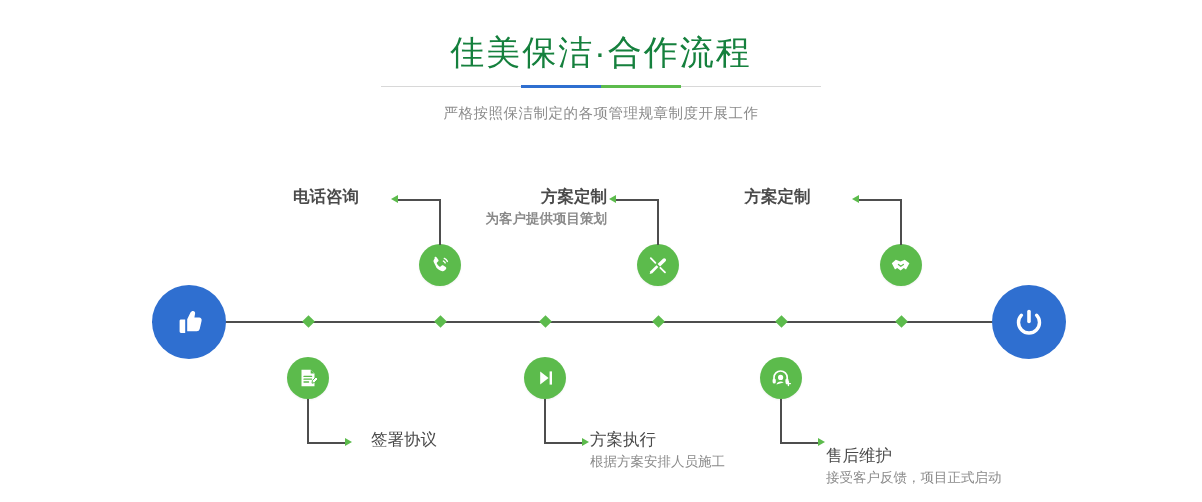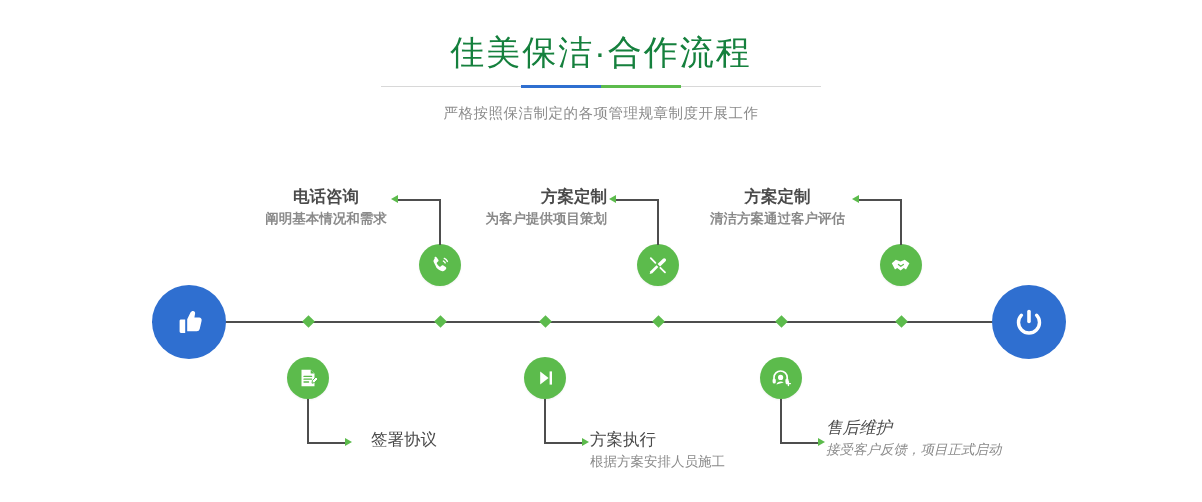--- a/index.html
+++ b/index.html
@@ -207,21 +207,20 @@
         <path d="M16.3 5.4a6.6 6.6 0 0 1 3.1 3" stroke="#ffffff" stroke-width="1.4" fill="none" stroke-linecap="round"></path>
         <path d="M15.4 8.1a3.8 3.8 0 0 1 1.8 1.8" stroke="#ffffff" stroke-width="1.4" fill="none" stroke-linecap="round"></path>
       </svg>
     </span>
   </div>
   <div class="connector-v" style="left:439px; top:199px; height:46px;"></div>
   <div class="connector-h" style="left:398px; top:199px; width:42px;"></div>
   <div class="arrow-left" style="left:391px; top:195px;"></div>
   <div class="label above" style="left:256px; top:185px; width:140px; text-align:center;">
     <div class="lbl-title">电话咨询</div>
-    <div class="lbl-desc">阐明基本情况和需求</div>
   </div>
 
   <div class="node-dot" style="left:304px;"></div>
   <div class="circle" style="left:287px; top:357px;">
     <span>
       <svg width="24" height="24" viewBox="0 0 24 24">
         <path d="M5.5 3.8h9.2l3.8 3.8v12.6H5.5z" fill="#ffffff"></path>
         <path d="M14.7 3.8v3.8h3.8" fill="#5cbb4c"></path>
         <path d="M8 10.4h7.6M8 13.2h7.6M8 16h4.6" stroke="#5cbb4c" stroke-width="1.3" stroke-linecap="round"></path>
         <path d="M16.4 14.6l3.6-3.6 2 2-3.6 3.6-2.4.6z" fill="#ffffff" stroke="#5cbb4c" stroke-width="1"></path>
@@ -280,35 +279,34 @@
         <rect x="16.4" y="12.4" width="3.2" height="5.2" rx="1.6" fill="#ffffff"></rect>
         <circle cx="11.6" cy="11.4" r="2.6" fill="#ffffff"></circle>
         <path d="M7.4 18.6c.6-2 2.2-3.1 4.2-3.1 1.2 0 2.3.4 3.1 1.1" fill="#ffffff"></path>
         <path d="M17.4 17.6h4M19.4 15.6v4" stroke="#ffffff" stroke-width="1.4" stroke-linecap="round"></path>
       </svg>
     </span>
   </div>
   <div class="connector-v" style="left:780px; top:399px; height:44px;"></div>
   <div class="connector-h" style="left:780px; top:442px; width:40px;"></div>
   <div class="arrow-right" style="left:818px; top:438px;"></div>
-  <div class="label below" style="left:826px; top:416px;font-style:italic;">
+  <div class="label below" style="left:826px; top:444px;">
     <div class="lbl-title">售后维护</div>
     <div class="lbl-desc">接受客户反馈，项目正式启动</div>
   </div>
 
   <div class="node-dot" style="left:897px;"></div>
   <div class="circle" style="left:880px; top:244px;">
     <span>
       <svg width="24" height="24" viewBox="0 0 24 24">
         <path d="M2.8 10.2l4-3.4 4.6 1.6 4.4-1.6 4.6 3.4-3.4 6.4-2.2-1.6-3.2 2.4-3.4-2.4-2.2 1.6z" fill="#ffffff"></path>
         <path d="M9.4 11.4l2.4 1.8 2.6-1.8" stroke="#5cbb4c" stroke-width="1.2" fill="none" stroke-linecap="round"></path>
       </svg>
     </span>
   </div>
   <div class="connector-v" style="left:900px; top:199px; height:46px;"></div>
   <div class="connector-h" style="left:859px; top:199px; width:42px;"></div>
   <div class="arrow-left" style="left:852px; top:195px;"></div>
   <div class="label above" style="left:705px; top:185px; width:145px; text-align:center;">
     <div class="lbl-title">方案定制</div>
-    <div class="lbl-desc">清洁方案通过客户评估</div>
   </div>
 
 </div>
 
 </body></html>

